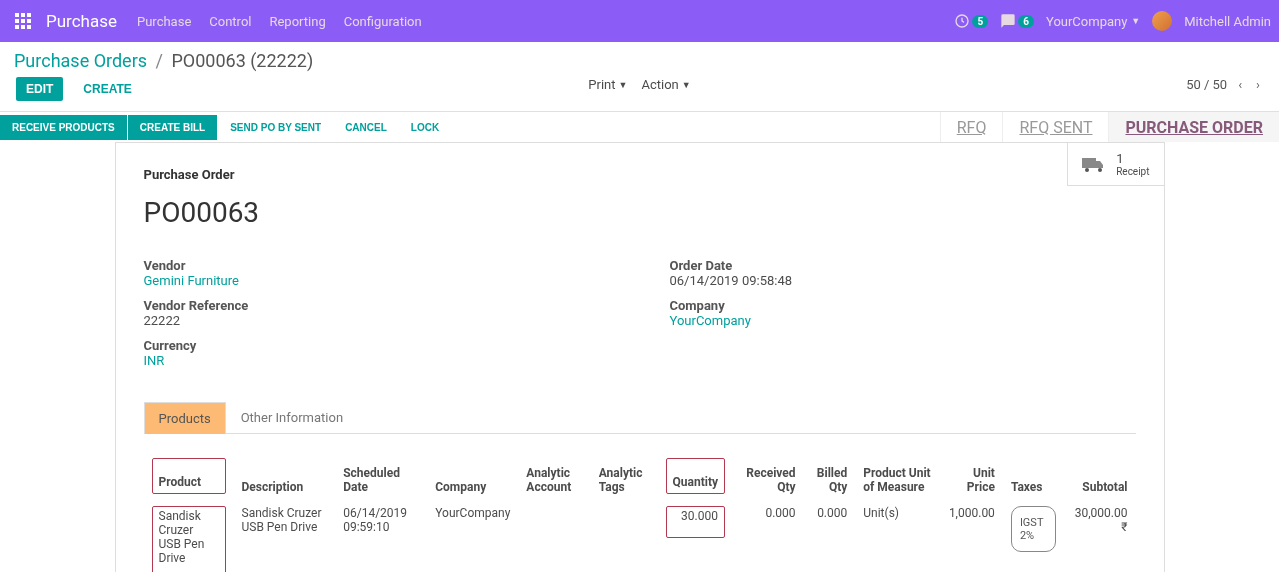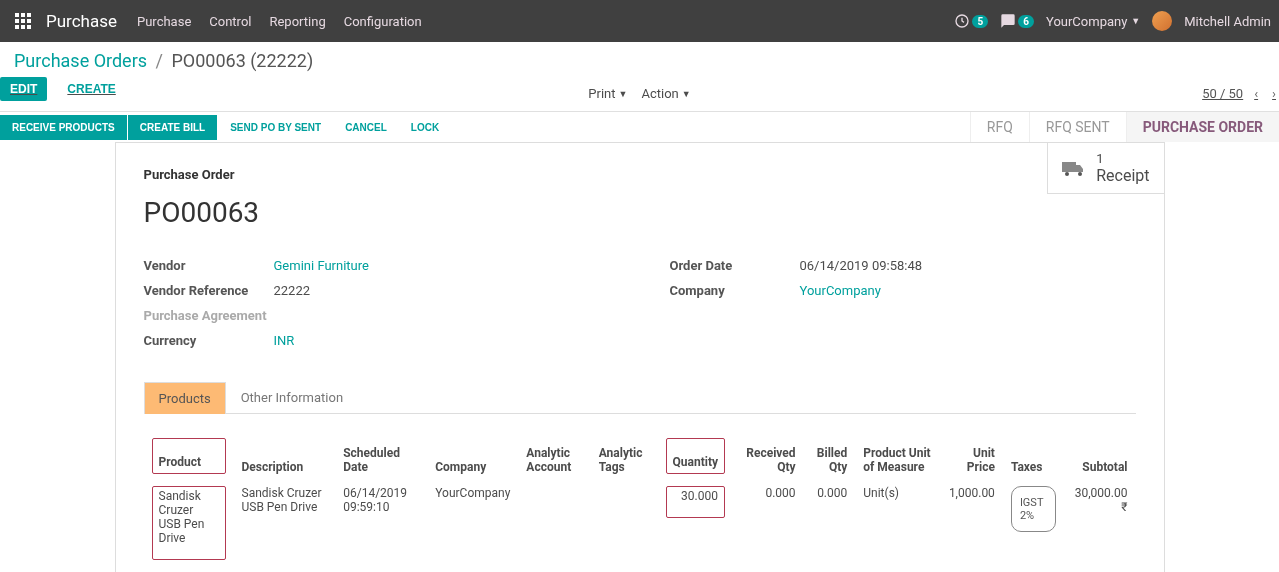--- a/index.html
+++ b/index.html
@@ -1,59 +1,59 @@
 <!DOCTYPE html>
 <html><head>
 <meta charset="utf-8">
 <style>
 * { margin: 0; padding: 0; box-sizing: border-box; }
 body { font-family: -apple-system, BlinkMacSystemFont, "Segoe UI", Roboto, Helvetica, Arial, sans-serif; font-size: 13px; color: #4c4c4c; background: #fff; }
-.top-bar { background: #404040; color: #fff; display: flex; align-items: center; height: 42px; padding: 0 8px; }
+.top-bar { background: #8b5cf6; color: #fff; display: flex; align-items: center; height: 42px; padding: 0 8px; }
 .apps-icon { width: 30px; display: flex; align-items: center; justify-content: center; cursor: pointer; }
 .apps-icon svg { fill: #fff; }
 .app-title { font-size: 17px; font-weight: 400; margin: 0 20px 0 8px; color: #fff; }
 .nav-menu { display: flex; gap: 18px; }
 .nav-menu span { color: #e6d9e1; font-size: 13px; cursor: pointer; }
 .top-right { margin-left: auto; display: flex; align-items: center; gap: 12px; }
 .icon-badge { position: relative; display: flex; align-items: center; cursor: pointer; }
 .badge { background: #00a09d; color: #fff; border-radius: 8px; padding: 1px 5px; font-size: 10px; font-weight: 700; margin-left: 2px; }
 .company-drop { color: #e6d9e1; cursor: pointer; display: flex; align-items: center; gap: 4px; }
 .user-box { display: flex; align-items: center; gap: 12px; color: #e6d9e1; cursor: pointer; }
 .avatar { width: 20px; height: 20px; border-radius: 50%; background: linear-gradient(135deg,#f0a050,#d07030); }
 .breadcrumb-bar { padding: 8px 14px 0; }
 .breadcrumbs { font-size: 18px; color: #7c7bad; }
 .breadcrumbs a { color: #00a09d; text-decoration: none; cursor: pointer; }
 .breadcrumbs .sep { color: #888; margin: 0 4px; }
 .breadcrumbs .current { color: #555; }
-.cp-row { display: flex; align-items: flex-end; padding: 6px 0 10px; text-decoration: underline; }
+.cp-row { display: flex; align-items: flex-start; padding: 6px 16px 10px; }
 .btn { border: none; padding: 5px 10px; font-size: 12px; font-weight: 600; cursor: pointer; border-radius: 2px; }
 .btn-edit { background: #00a09d; color: #fff; margin-right: 10px; }
 .btn-create { background: transparent; color: #00a09d; }
 .cp-center { margin-left: auto; margin-right: auto; display: flex; gap: 14px; position: absolute; left: 50%; transform: translateX(-50%); }
 .cp-center .dd { color: #4c4c4c; cursor: pointer; display: flex; align-items: center; gap: 3px; }
 .cp-right { margin-left: auto; display: flex; align-items: center; gap: 8px; color: #555; }
 .pager-arrow { cursor: pointer; color: #666; padding: 0 3px; }
 .action-bar { display: flex; align-items: center; border-top: 1px solid #e0e0e0; background: #fff; }
 .ab-btn { padding: 7px 12px; font-size: 10px; font-weight: 600; cursor: pointer; border: none; }
 .ab-primary { background: #00a09d; color: #fff; border-right: 1px solid #fff; }
 .ab-link { background: transparent; color: #00a09d; }
 .status-steps { margin-left: auto; display: flex; align-items: stretch; height: 30px; }
-.step { padding: 0 16px; font-size: 14px; color: #999; display: flex; align-items: center; position: relative; border-left: 1px solid #eee; }
+.step { padding: 0 16px; font-size: 16px; color: #999; display: flex; align-items: center; position: relative; border-left: 1px solid #eee; text-decoration: underline; }
 .step.active { color: #875a7b; font-weight: 700; background: #f5f5f5; }
 .sheet-wrap { display: flex; justify-content: center; padding: 0 0 20px; }
 .sheet { width: 1050px; border: 1px solid #ddd; background: #fff; margin-top: 0; position: relative; }
 .stat-box { position: absolute; right: 0; top: 0; border-left: 1px solid #ddd; border-bottom: 1px solid #ddd; padding: 8px 14px; display: flex; align-items: center; gap: 10px; cursor: pointer; }
 .stat-box .num { font-size: 13px; color: #4c4c4c; }
-.stat-box .lbl { font-size: 16px; color: #4c4c4c; }
+.stat-box .lbl { font-size: 10px; color: #4c4c4c; }
 .sheet-inner { padding: 24px 28px; }
 .po-label { font-size: 13px; font-weight: 700; color: #333; }
 .po-number { font-size: 28px; color: #333; margin-top: 14px; margin-bottom: 24px; }
 .info-grid { display: flex; gap: 60px; margin-bottom: 28px; }
 .info-col { flex: 1; }
-.info-row { display: flex; padding: 5px 0; font-size: 13px; }
+.info-row { display: flex; padding: 5px 0; font-size: 13px; flex-direction: column; }
 .info-row .lbl { width: 130px; color: #555; font-weight: 700; }
 .info-row .val { color: #4c4c4c; }
 .info-row .val a { color: #00a09d; text-decoration: none; cursor: pointer; }
 .info-row .lbl.muted { color: #aaa; }
 .tabs { display: flex; border-bottom: 1px solid #ddd; }
 .tab { padding: 8px 14px; font-size: 13px; cursor: pointer; color: #777; border: 1px solid transparent; border-bottom: none; }
 .tab.active { color: #555; border-color: #ddd; background: #fdba74; position: relative; top: 1px; }
 .prod-table { width: 100%; border-collapse: collapse; margin-top: 18px; font-size: 12px; }
 .prod-table th { text-align: left; font-weight: 700; color: #4c4c4c; padding: 6px 8px; vertical-align: bottom; }
 .prod-table th.num, .prod-table td.num { text-align: right; }
@@ -172,24 +172,20 @@
 
       <div class="info-grid">
         <div class="info-col">
           <div class="info-row">
               <div class="lbl">Vendor</div>
               <div class="val"><a>Gemini Furniture</a></div>
             </div>
           <div class="info-row">
               <div class="lbl">Vendor Reference</div>
               <div class="val">22222</div>
-            </div>
-          <div class="info-row">
-              <div class="lbl muted">Purchase Agreement</div>
-              <div class="val"></div>
             </div>
           <div class="info-row">
               <div class="lbl">Currency</div>
               <div class="val"><a>INR</a></div>
             </div>
         </div>
         <div class="info-col">
           <div class="info-row">
               <div class="lbl">Order Date</div>
               <div class="val">06/14/2019 09:58:48</div>

